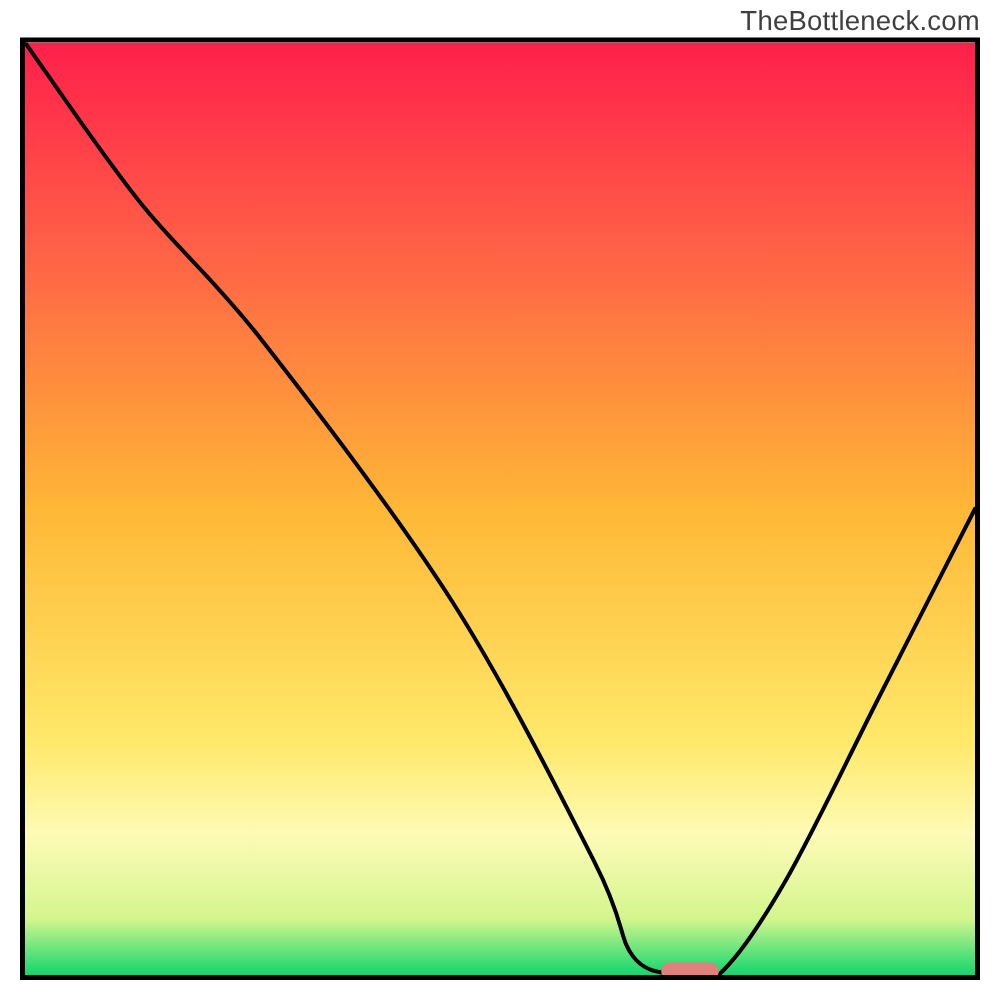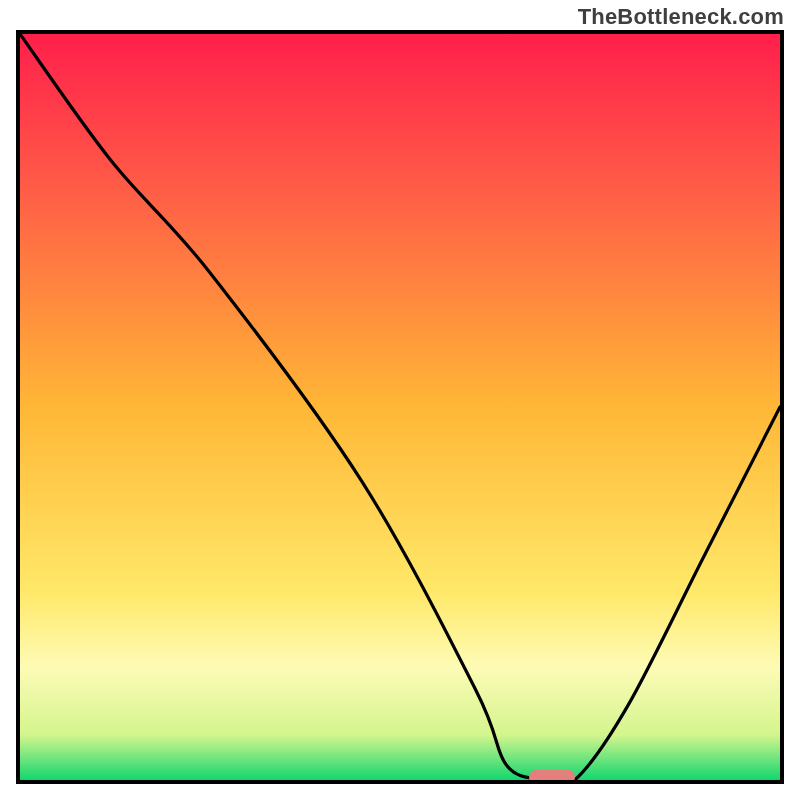--- a/index.html
+++ b/index.html
@@ -25,21 +25,21 @@
     top: 0;
     width: 100%;
     height: 100%;
   }
   .watermark {
     position: absolute;
     top: 4px;
     right: 16px;
     font-family: Arial, Helvetica, sans-serif;
     font-size: 22px;
-    font-weight: 700;
+    font-weight: 400;
     color: #3f3f3f;
     letter-spacing: 0.2px;
   }
 </style>
 </head>
 <body>
 
 <div class="watermark">TheBottleneck.com</div>
 
 <div class="frame">

